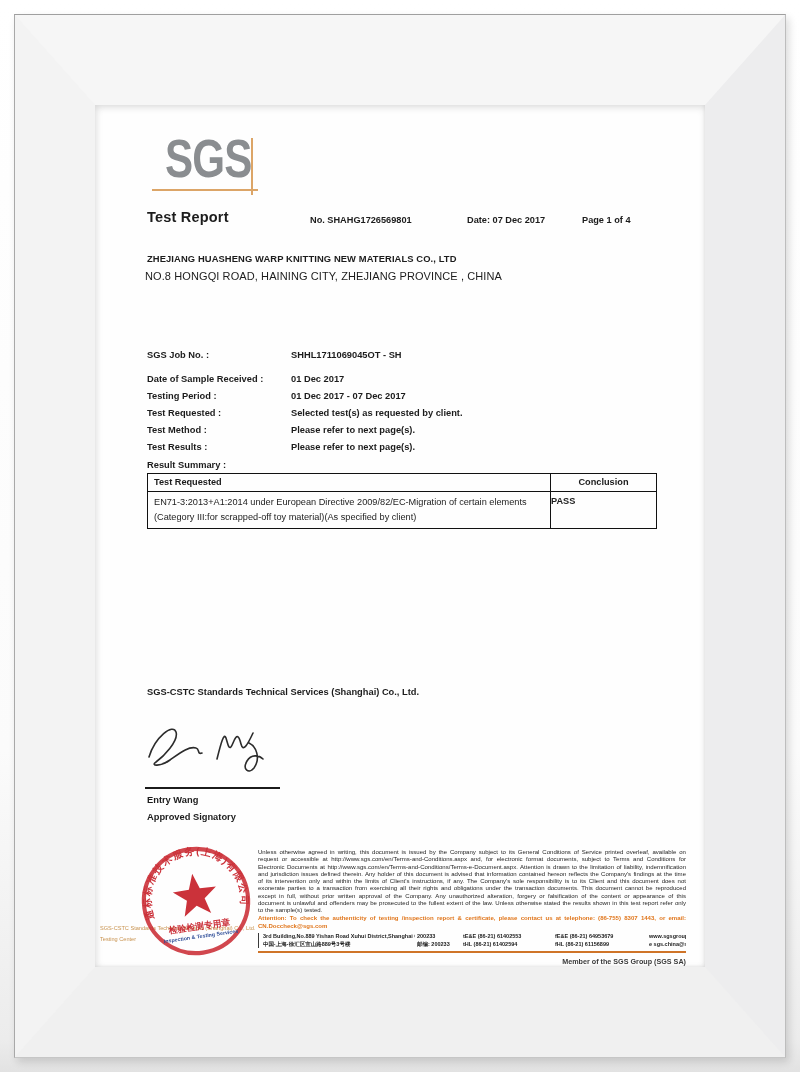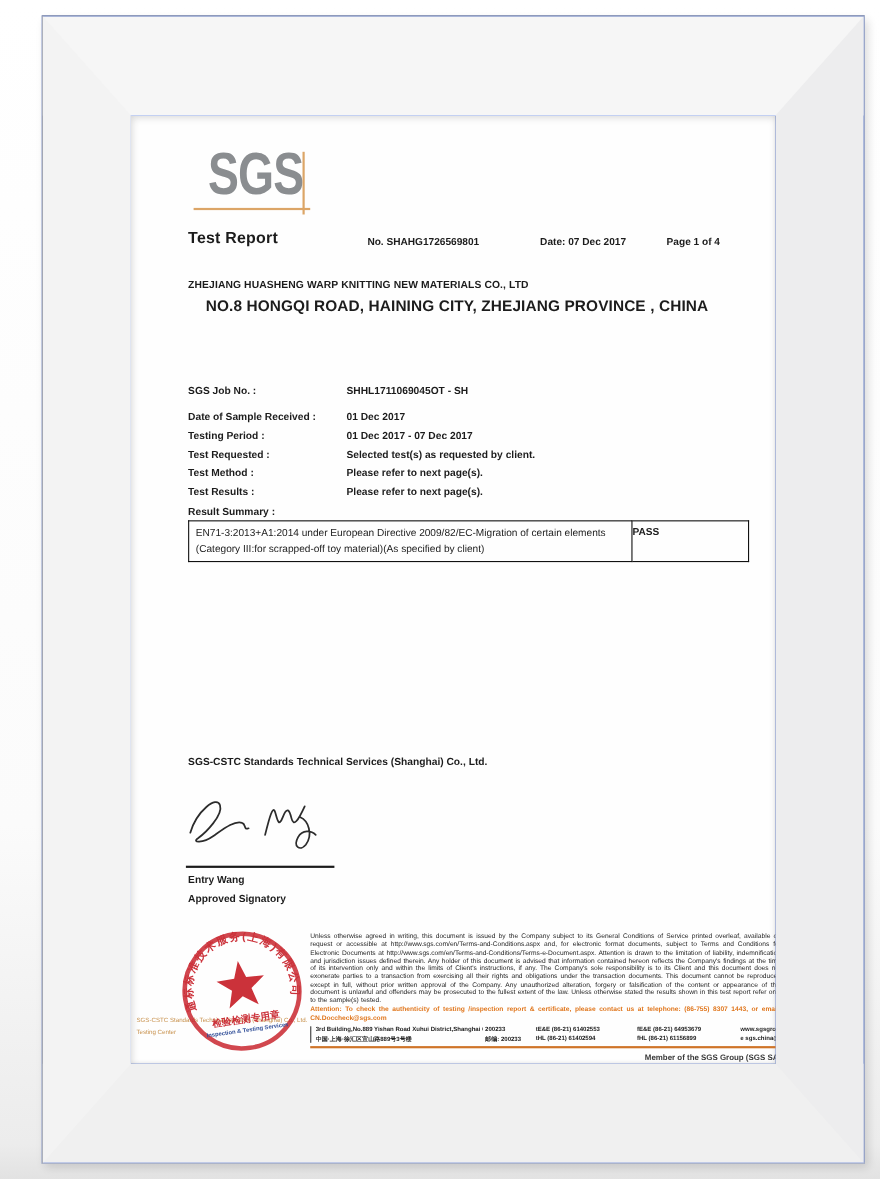--- a/index.html
+++ b/index.html
@@ -6,22 +6,21 @@
   html,body { width:800px; height:1072px; }
   body {
     font-family:"Liberation Sans", sans-serif;
     background:linear-gradient(180deg,#ffffff 0%,#fbfbfb 70%,#ececec 97%,#e2e2e2 100%);
     position:relative; overflow:hidden;
   }
   .frame {
     position:absolute; left:14px; top:14px; right:14px; bottom:14px;
     border:1px solid; border-color:#9f9f9f #bdbdbd #c6c6c6 #a8a8a8;
     box-shadow:3px 4px 8px rgba(0,0,0,.14);
-    background:#1d4ed8;
-    margin-left:24px;
+    background:#4d7c0f;
   }
   .bevel {
     position:absolute; inset:0;
     border-style:solid; border-width:90px 80px;
     border-color:#f6f6f6 #ededee #f0f0f0 #f3f3f3;
   }
   .doc {
     position:absolute; inset:0; background:#fefefe; overflow:hidden;
     box-shadow:inset 0 3px 7px rgba(0,0,0,.10), inset 3px 0 6px rgba(0,0,0,.05),
                inset -1px -1px 3px rgba(0,0,0,.05);
@@ -31,21 +30,21 @@
   
   .logo-text { left:70px; top:26px; font-weight:700; font-size:54px; line-height:1;
     color:#8a8d90; transform:scaleX(.78); transform-origin:left top; letter-spacing:-1px; }
   .logo-hline { left:57px; top:84px; width:106px; height:2px; background:#dca567; }
   .logo-vline { left:156px; top:33px; width:2px; height:57px; background:#dca567; }
   
   .title { left:52px; top:104px; font-size:14.5px; font-weight:700; letter-spacing:.2px; }
   .hmeta { top:110px; font-size:9.2px; font-weight:600; }
   
   .client1 { left:52px; top:148px; font-size:9.4px; font-weight:600; letter-spacing:.1px; }
-  .client2 { left:68px; top:165px; font-size:14px; font-weight:700; letter-spacing:.1px; }
+  .client2 { left:50px; top:165px; font-size:11px; font-weight:400; letter-spacing:.1px; }
   .sample  { left:52px; top:227px; font-size:9.2px; font-weight:600; }
   .frow { font-size:9.3px; font-weight:600; }
   .frow .lab { position:absolute; left:52px; white-space:nowrap; }
   .frow .val { position:absolute; left:196px; white-space:nowrap; }
   .rsum { left:52px; top:355px; font-size:9.3px; font-weight:600; }
   
   table.results { position:absolute; left:52px; top:368px; width:509px;
     border-collapse:collapse; table-layout:fixed; }
   table.results th, table.results td { border:1.6px solid #111; font-size:9.2px; vertical-align:top; }
   table.results th { text-align:left; font-weight:700; padding:3px 6px 4px 6px; }
@@ -123,20 +122,24 @@
       </div>
 
       <div class="abs rsum">Result Summary :</div>
 
       <table class="results">
         <colgroup>
             <col class="col-test">
             <col class="col-conc">
           </colgroup>
         <tbody>
+            <tr>
+          <th>Test Requested</th>
+          <th class="conc">Conclusion</th>
+        </tr>
         <tr>
           <td class="test">EN71-3:2013+A1:2014 under European Directive 2009/82/EC-Migration of certain elements (Category III:for scrapped-off toy material)(As specified by client)</td>
           <td class="pass">PASS</td>
         </tr>
       </tbody>
         </table>
 
       <div class="abs signedfor">
         <div>SGS-CSTC Standards Technical Services (Shanghai) Co., Ltd.</div>
       </div>

